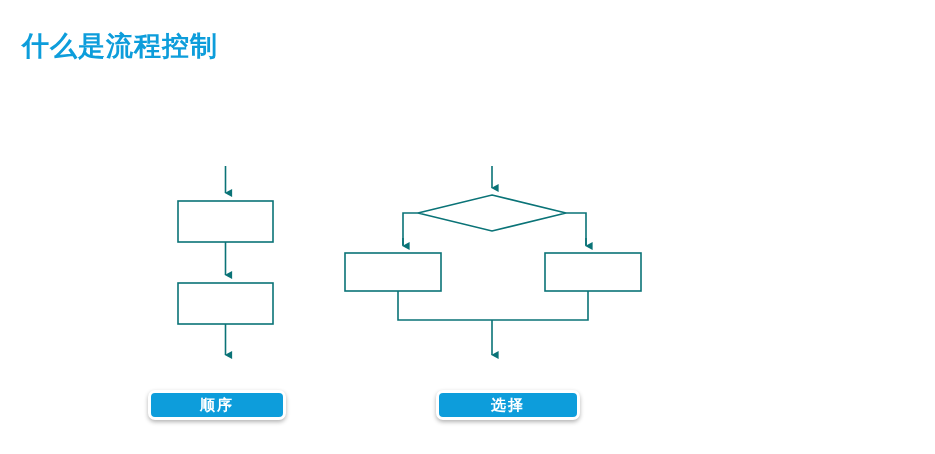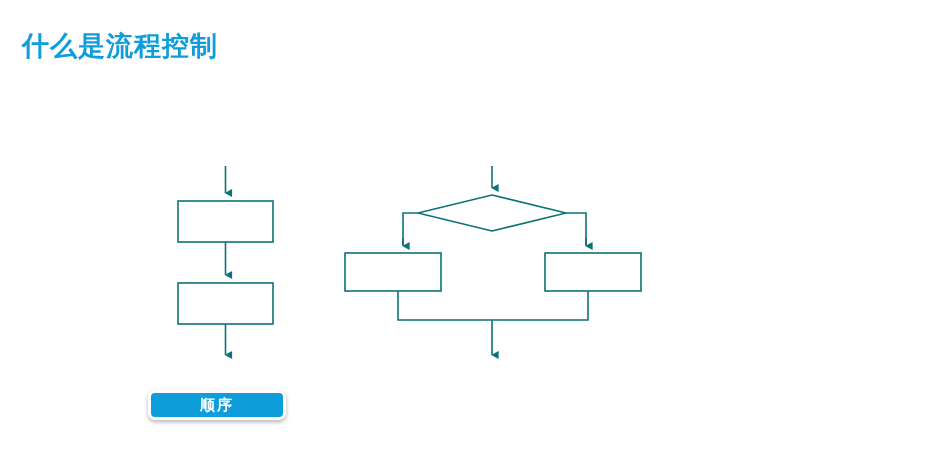--- a/index.html
+++ b/index.html
@@ -159,14 +159,17 @@
         </g>
 
       </g>
     </svg>
   </div>
 
   <div class="pill-button" id="btn-sequence">
     <span class="pill-label">顺序</span>
   </div>
 
+  <div class="pill-button" id="btn-selection">
+    <span class="pill-label">选择</span>
+  </div>
 
 </div>
 
 </body></html>

